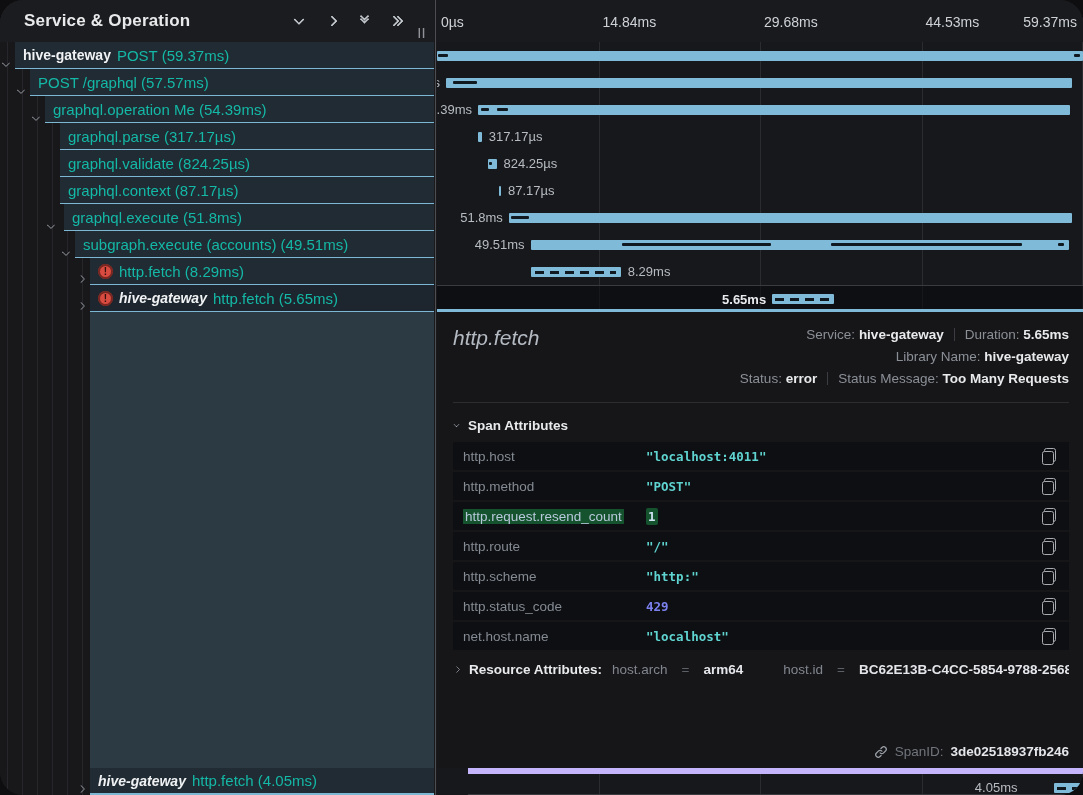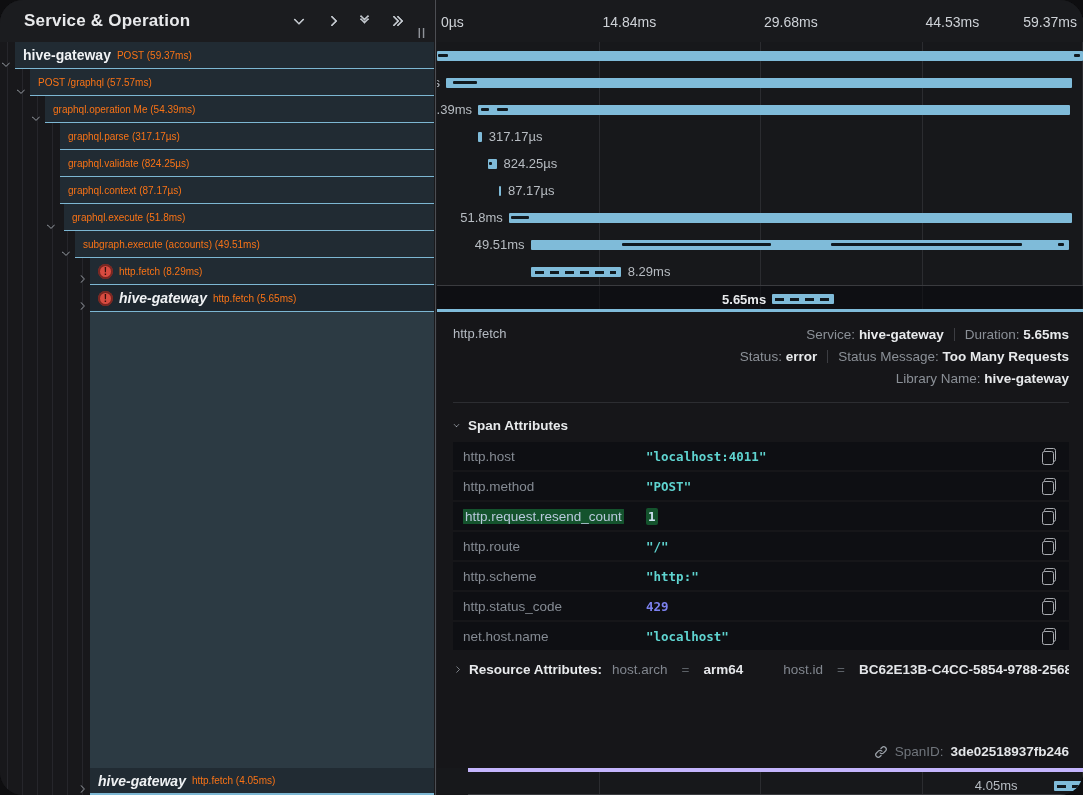--- a/index.html
+++ b/index.html
@@ -26,21 +26,21 @@
   .resize-handle { color:#8f9399; font-size:11px; font-weight:bold; letter-spacing:1px; align-self:flex-end; padding:0 2px 4px 4px; cursor:col-resize; }
   .guide { position:absolute; top:42px; bottom:0; width:1px; background:#26262b; z-index:1; }
   .tree-rows { position:absolute; left:0; top:42px; right:0; z-index:2; }
   .t-row { position:relative; height:27px; }
   .t-box { position:relative; height:100%; background:#212b33; border-bottom:1px solid #7db7d3; display:flex; align-items:center; padding-left:8px; gap:6px; white-space:nowrap; overflow:hidden; cursor:pointer; }
   .t-row.selected .t-box { background:#1d262e; }
   .t-chev { position:absolute; top:10px; z-index:4; cursor:pointer; }
   .t-chev .cv { width:6px; height:6px; border-color:#aab0b7; border-width:1.5px; }
   .t-chev .cv.down { transform:rotate(45deg); }
   .t-chev .cv.right { transform:rotate(-45deg); }
-  .t-name { font-size:10px; color:#f97316; }
+  .t-name { font-size:15px; color:#14b8a6; }
   .t-service { font-size:14px; font-weight:bold; color:#f0f2f4; }
   .t-service.it { font-style:italic; }
   .err-ic { flex:0 0 auto; width:15px; height:15px; border-radius:50%; background:#d84b40; box-shadow:inset 0 0 0 2px rgba(45,10,8,.55); position:relative; }
   .err-ic::after { content:"!"; position:absolute; left:0; right:0; top:0; bottom:0; text-align:center; line-height:15px; font-size:10px; font-weight:bold; color:#35100c; }
   .expansion { position:absolute; left:90px; right:0; top:312px; height:456px; background:#2c3a43; z-index:2; }
   .tree-bottom { position:absolute; left:0; right:0; top:768px; height:27px; z-index:2; }
   .tree-bottom .t-box { border-bottom:2px solid #7db7d3; }
   
   .panel-divider { position:absolute; left:434px; top:0; width:3px; height:795px; background:#1a1a1d; z-index:6; }
   .panel-divider::after { content:""; position:absolute; left:1px; top:0; bottom:0; width:1px; background:#4c4e53; }
@@ -54,21 +54,21 @@
   .tl-row.selected { background:rgba(8,10,12,.55); border-top:1px solid #3a3b3f; }
   .bar { position:absolute; top:9px; height:10px; background:#7fbbd9; border-radius:1px; cursor:pointer; }
   .tl-row.selected .bar { top:8px; }
   .bmark { position:absolute; top:3px; height:3px; background:#10191f; border-radius:1px; }
   .bdash { position:absolute; left:5%; right:5%; top:3.5px; height:3px;
            background:repeating-linear-gradient(90deg,#10191f 0 9px,transparent 9px 15px); }
   .tl-label { position:absolute; top:6px; font-size:13px; color:#b7bcc2; white-space:nowrap; }
   .tl-label.sel { font-weight:bold; color:#e8eaec; }
   
   .detail { position:absolute; left:0; right:0; top:309px; height:459px; background:#161619; border-top:3px solid #7fbbd9; z-index:3; }
-  .d-title { position:absolute; left:16px; top:14px; font-size:13px; color:#b4bac2; }
+  .d-title { position:absolute; left:16px; top:14px; font-size:21px; color:#b4bac2;font-style:italic; }
   .d-meta { padding:12px 14px 0 170px; text-align:right; font-size:13.5px; line-height:22px; color:#8b9097; white-space:nowrap; }
   .d-meta b { color:#e8eaec; font-weight:bold; }
   .msep { display:inline-block; width:1px; height:13px; background:#3c3d42; margin:0 10px; vertical-align:-2px; }
   .d-divider { height:1px; background:#2c2d31; margin:12px 14px 0 16px; }
   .d-sec-head { display:flex; align-items:center; gap:9px; margin:15px 0 9px 17px; font-size:13.5px; font-weight:bold; color:#e8eaec; cursor:pointer; }
   .d-sec-head .cv { width:5px; height:5px; border-color:#aab0b7; border-width:1.5px; }
   .d-table { margin:0 14px 0 16px; }
   .d-row { height:28px; margin-bottom:2px; background:#0e0f13; display:flex; align-items:center; padding:0 12px 0 10px; }
   .d-key { flex:0 0 183px; font-size:13.5px; color:#858b93; overflow:hidden; white-space:nowrap; }
   .d-val { font-family:"DejaVu Sans Mono", monospace; font-size:12.5px; font-weight:bold; white-space:nowrap; }
@@ -81,21 +81,21 @@
   .copy-btn::before { content:""; position:absolute; right:1px; top:0; width:10px; height:12px; border:1.5px solid #c3c7cc; border-radius:2.5px; }
   .copy-btn::after  { content:""; position:absolute; left:1px; bottom:0; width:10px; height:12px; border:1.5px solid #c3c7cc; border-radius:2.5px; background:#0e0f13; }
   .d-res { display:flex; align-items:center; gap:10px; margin:12px 14px 0 17px; font-size:13.5px; white-space:nowrap; overflow:hidden; cursor:pointer; }
   .d-res .cv { flex:0 0 auto; width:5px; height:5px; border-color:#aab0b7; border-width:1.5px; }
   .d-res-title { font-weight:bold; color:#e8eaec; }
   .res-k { color:#81868e; } .res-eq { color:#5c6167; padding:0 4px; } .res-v { color:#e4e6e9; font-weight:bold; }
   .d-spanid { position:absolute; right:14px; bottom:9px; display:flex; align-items:center; gap:7px; font-size:13.5px; color:#70757c; }
   .d-spanid b { color:#e4e6e9; }
   .link-ic { display:flex; }
   
-  .tl-bottom { position:absolute; left:0; right:0; top:768px; height:27px; border-top:4px solid #c4b5fd; border-bottom:1px solid #3a3b3f; z-index:2;margin-left:31px; }
+  .tl-bottom { position:absolute; left:0; right:0; top:768px; height:27px; border-top:6px solid #c4b5fd; border-bottom:1px solid #3a3b3f; z-index:2;margin-left:31px; }
 </style>
 </head>
 <body>
 
 <div id="app">
 
   <div class="tree-panel">
     <div class="tree-header">
       <span class="tree-title">Service &amp; Operation</span>
       <span class="hdr-icons">
@@ -278,22 +278,22 @@
             <div class="bdash"></div>
           </div>
           <span class="tl-label sel" style="right: 316.868px;">5.65ms</span>
         </div>
       </div>
 
     <div class="detail">
       <div class="d-title">http.fetch</div>
       <div class="d-meta" id="d-meta">
           <div><span>Service: </span><b>hive-gateway</b><span class="msep"></span><span>Duration: </span><b>5.65ms</b></div>
+          <div><span>Library Name: </span><b>hive-gateway</b></div>
           <div><span>Status: </span><b>error</b><span class="msep"></span><span>Status Message: </span><b>Too Many Requests</b></div>
-          <div><span>Library Name: </span><b>hive-gateway</b></div>
         </div>
       <div class="d-divider"></div>
       <div class="d-sec-head">
         <span class="cv down"></span>
         <span>Span Attributes</span>
       </div>
       <div class="d-table" id="d-table">
           <div class="d-row">
             <span class="d-key">http.host</span>
             <span class="d-val string">"localhost:4011"</span>

